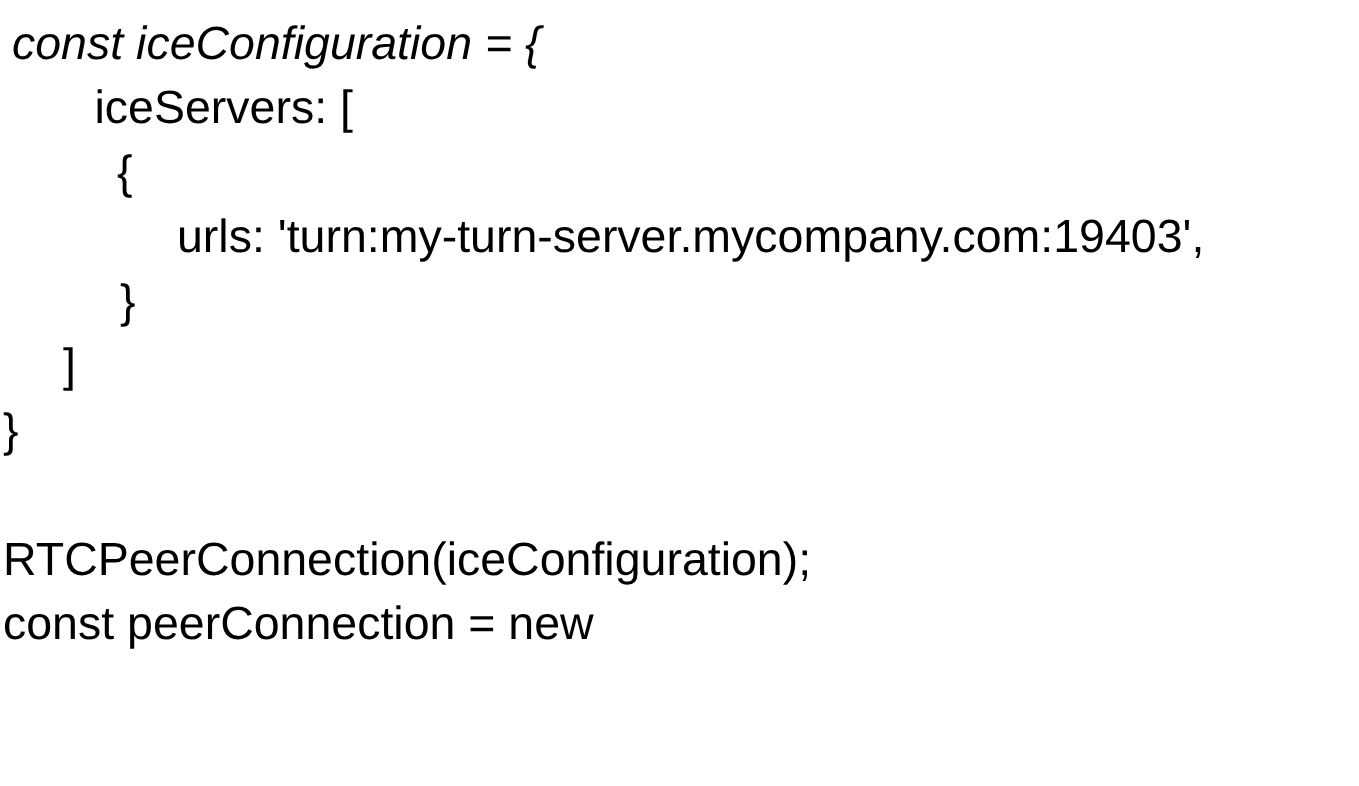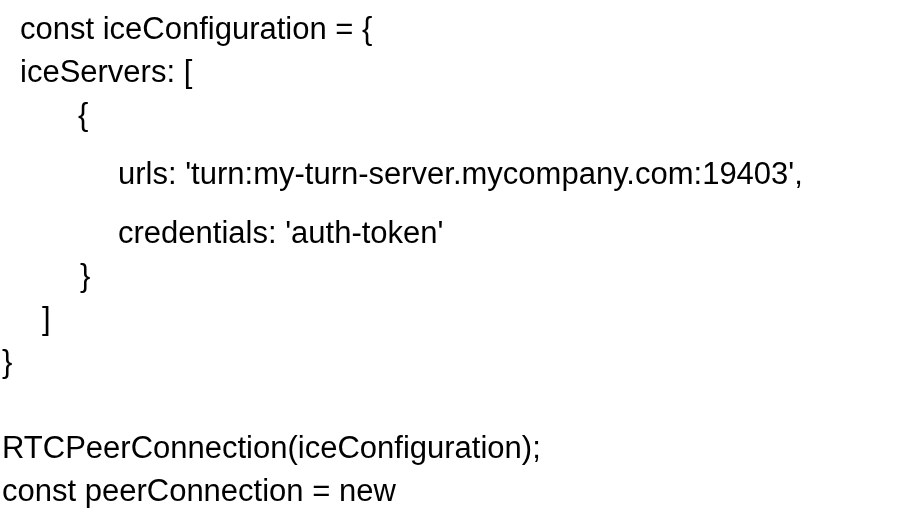--- a/index.html
+++ b/index.html
@@ -32,36 +32,35 @@
     color: #000000;
     white-space: pre;
     letter-spacing: 0px;
     margin: 0;
     padding: 0;
   }
   .code-line.blank {
     color: transparent;
   }
   
-  .ind-a { padding-left: 20px; }
-  .ind-b { padding-left: 20px; }
+  .ind-a { padding-left: 8px; font-style: italic; }
+  .ind-b { padding-left: 20px; margin-left: 43px; }
   .ind-c { padding-left: 78px; }
-  .ind-d { padding-left: 118px; margin-top: 16px; }
+  .ind-d { padding-left: 118px; }
   .ind-e { padding-left: 80px; }
   .ind-f { padding-left: 42px; }
   .ind-g { padding-left: 2px; }
 </style>
 </head>
 <body>
 
 <div id="code-block">
   <code class="code-line ind-a">const iceConfiguration = {</code>
   <code class="code-line ind-b">iceServers: [</code>
   <code class="code-line ind-c">{</code>
   <code class="code-line ind-d">urls: 'turn:my-turn-server.mycompany.com:19403',</code>
-  <code class="code-line ind-d">credentials: 'auth-token'</code>
   <code class="code-line ind-e">}</code>
   <code class="code-line ind-f">]</code>
   <code class="code-line ind-g">}</code>
   <code class="code-line blank ind-g"> </code>
   <code class="code-line ind-g">RTCPeerConnection(iceConfiguration);</code>
   <code class="code-line ind-g">const peerConnection = new</code>
 </div>
 
 </body></html>

